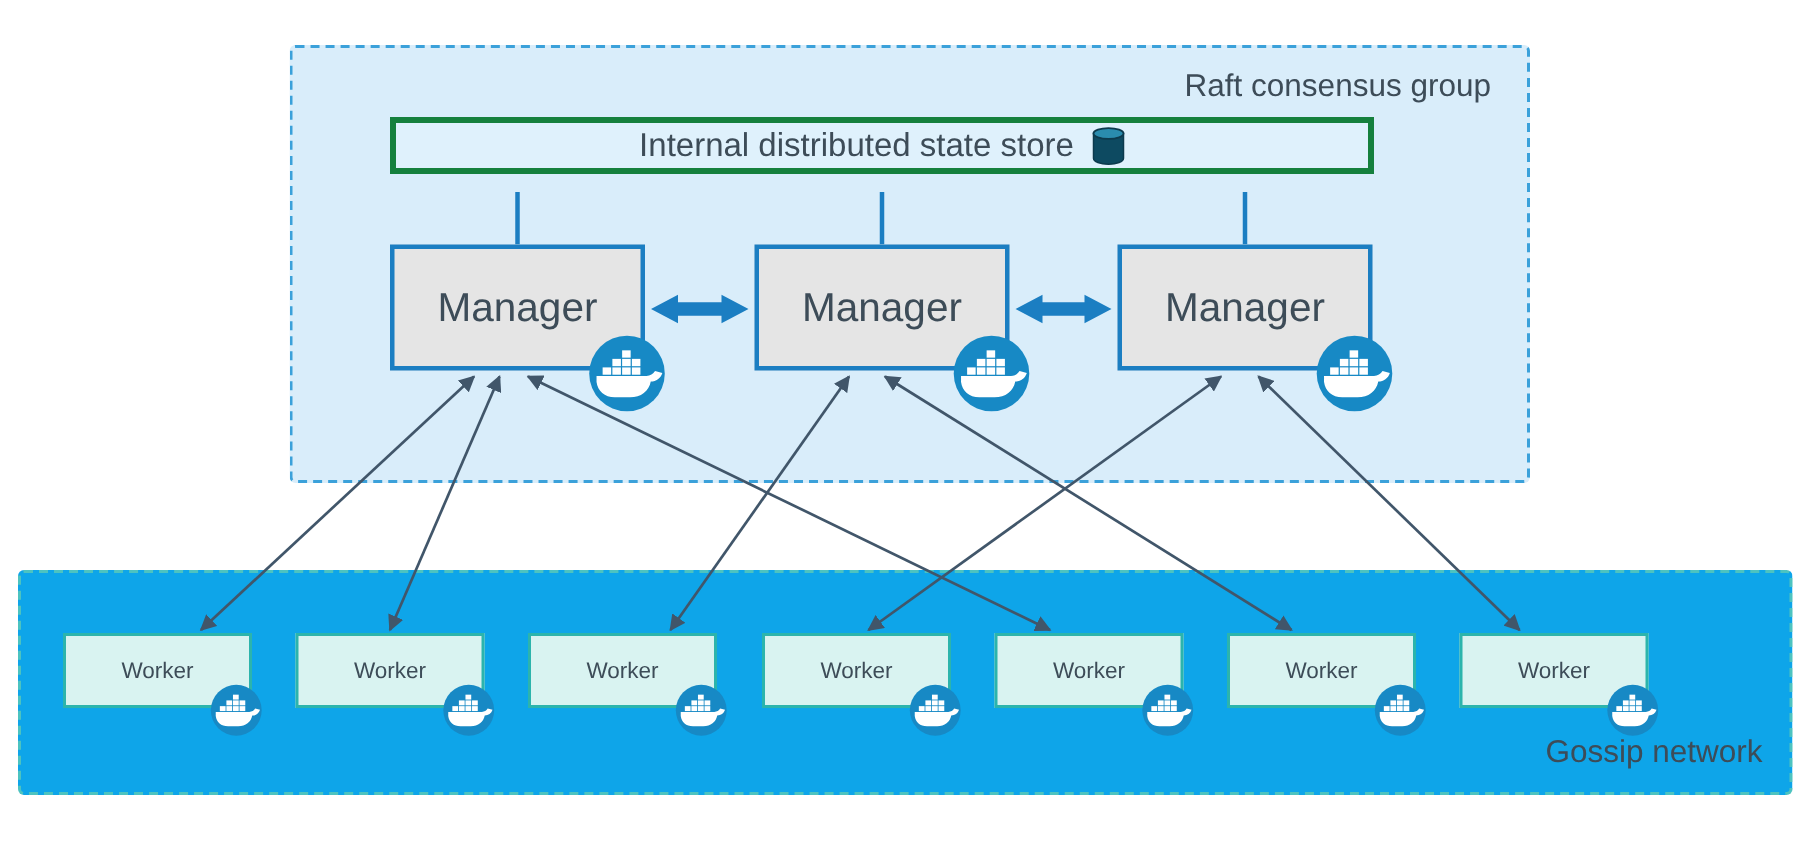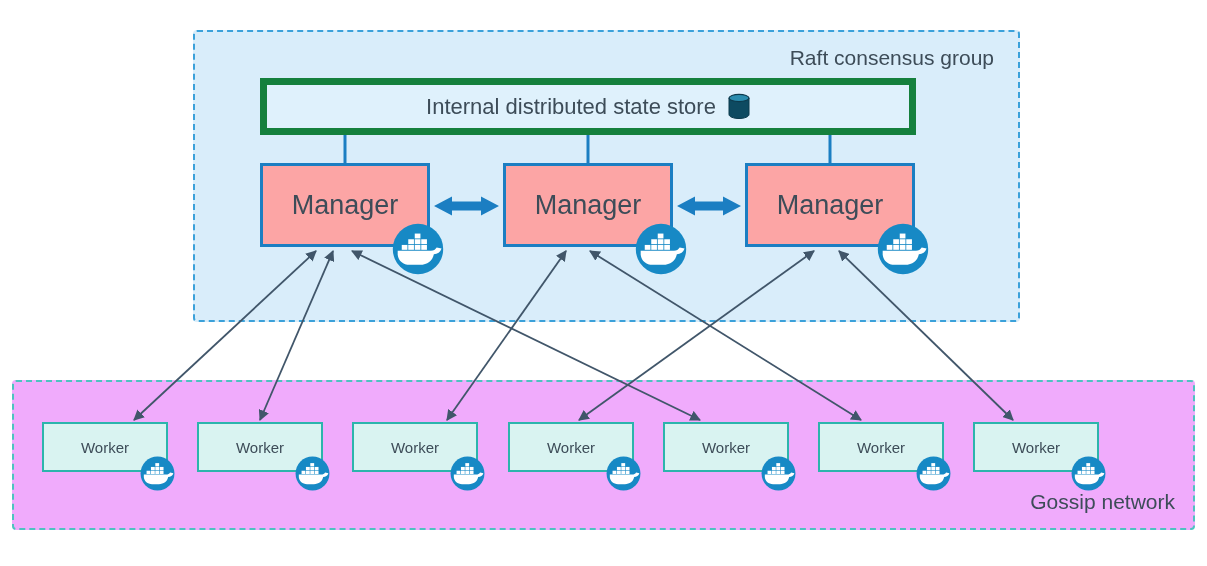--- a/index.html
+++ b/index.html
@@ -11,44 +11,44 @@
   }
   .canvas { position: absolute; left: 0; top: 0; width: 1207px; height: 566px; padding-left: 16px; }
 
   .group { position: absolute; border-radius: 4px; }
   .raft {
     left: 193px; top: 30px; width: 827px; height: 292px;
     background: #d9edfa; border: 2px dashed #3ba1da;
   }
   .gossip {
     left: 12px; top: 380px; width: 1183px; height: 150px;
-    background: #f0abfc; border: 2px dashed #4dc3c0;
+    background: #0ea5e9; border: 2px dashed #4dc3c0;
   }
   .group-label { position: absolute; color: #3d4c58; font-size: 21px; white-space: nowrap; }
   .raft-label { right: 24px; top: 14px; }
   .gossip-label { right: 18px; bottom: 14px; }
 
   svg.connectors { position: absolute; left: 0; top: 0; pointer-events: none; }
   .vln { stroke: #1b7ec2; stroke-width: 3; }
   .thick { fill: #1b7ec2; }
   .aw { stroke: #41566a; stroke-width: 1.8; marker-start: url(#ah); marker-end: url(#ah); }
 
   .box {
     position: absolute; display: flex; align-items: center; justify-content: center;
     color: #3d4c58;
   }
   .store {
-    left: 260px; top: 78px; width: 656px; height: 57px;
-    background: #dff1fc; border: 7px solid #15803d; font-size: 22px;
+    left: 260px; top: 78px; width: 656px; height: 38px;
+    background: #dff1fc; border: 4px solid #15803d; font-size: 22px;
   }
   .cyl-icon { margin-left: 12px; display: block; }
 
   .manager {
     top: 163px; width: 170px; height: 84px;
-    background: #fca5a5; border: 3px solid #1b7ec2; font-size: 27px;
+    background: #e5e5e5; border: 3px solid #1b7ec2; font-size: 27px;
   }
   .m1 { left: 260px; } .m2 { left: 503px; } .m3 { left: 745px; }
 
   .worker {
     top: 422px; width: 126px; height: 50px;
     background: #d9f3f1; border: 2.5px solid #2cb4ac; font-size: 15px;
   }
   .w1 { left: 42px; }  .w2 { left: 197px; } .w3 { left: 352px; }
   .w4 { left: 508px; } .w5 { left: 663px; } .w6 { left: 818px; }
   .w7 { left: 973px; }

